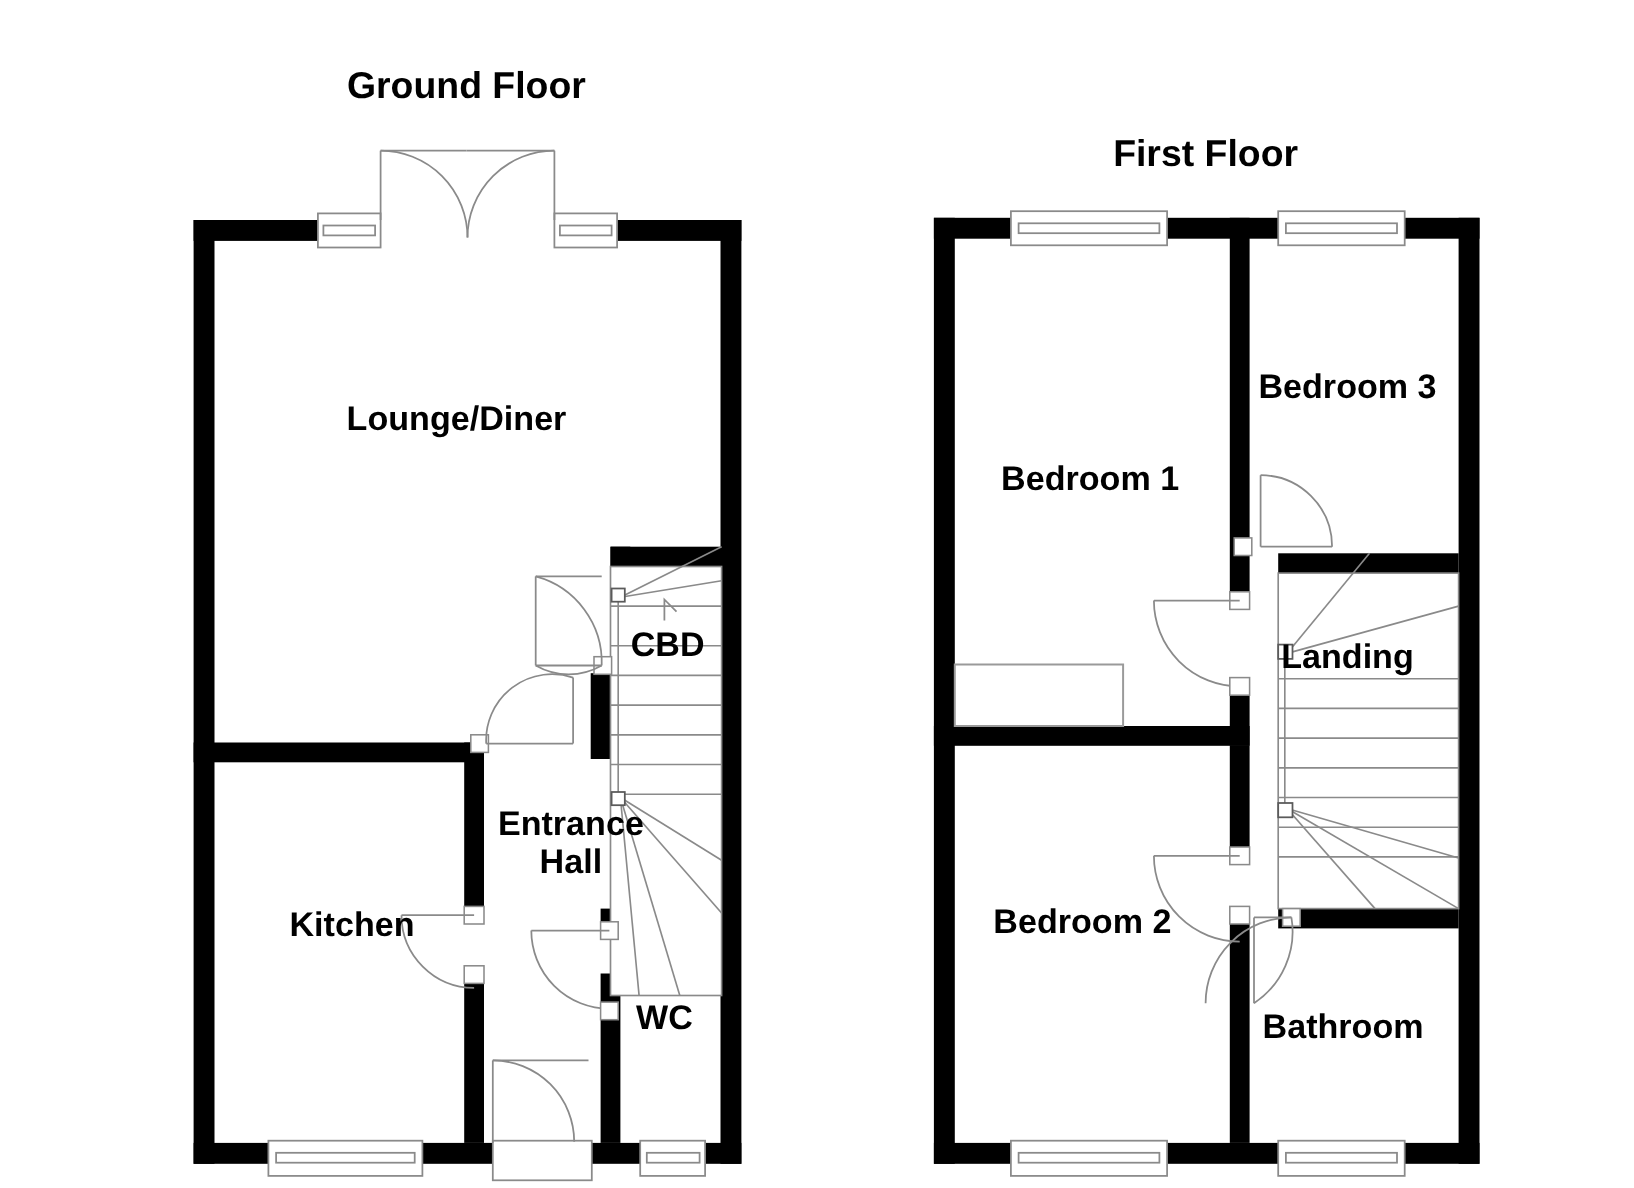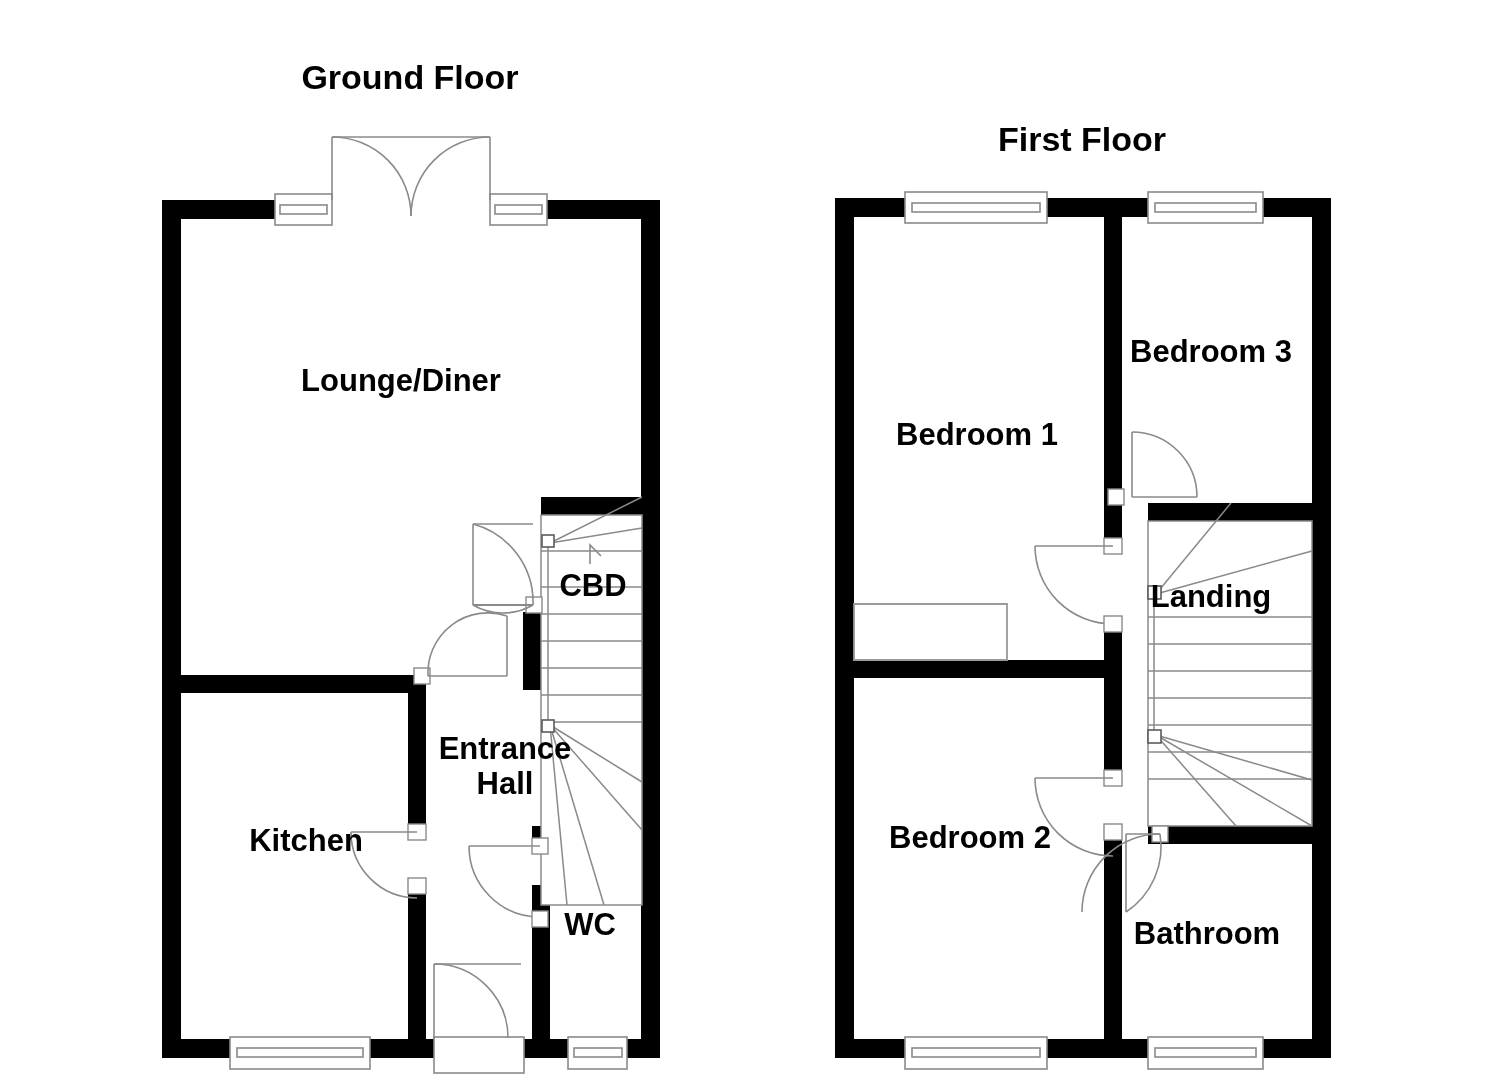--- a/index.html
+++ b/index.html
@@ -9,21 +9,21 @@
   }
   body {
     width: 1485px;
     height: 1080px;
     font-family: "Liberation Sans", sans-serif;
     overflow: hidden;
     position: relative;
   }
   #floorplan-root {
     position: absolute;
-    left: 4px;
+    left: 18px;
     top: 0;
     width: 1298px;
     height: 1080px;
   }
   svg.plan-svg {
     display: block;
     width: 1485px;
     height: 1080px;
   }
   .floor-title {

